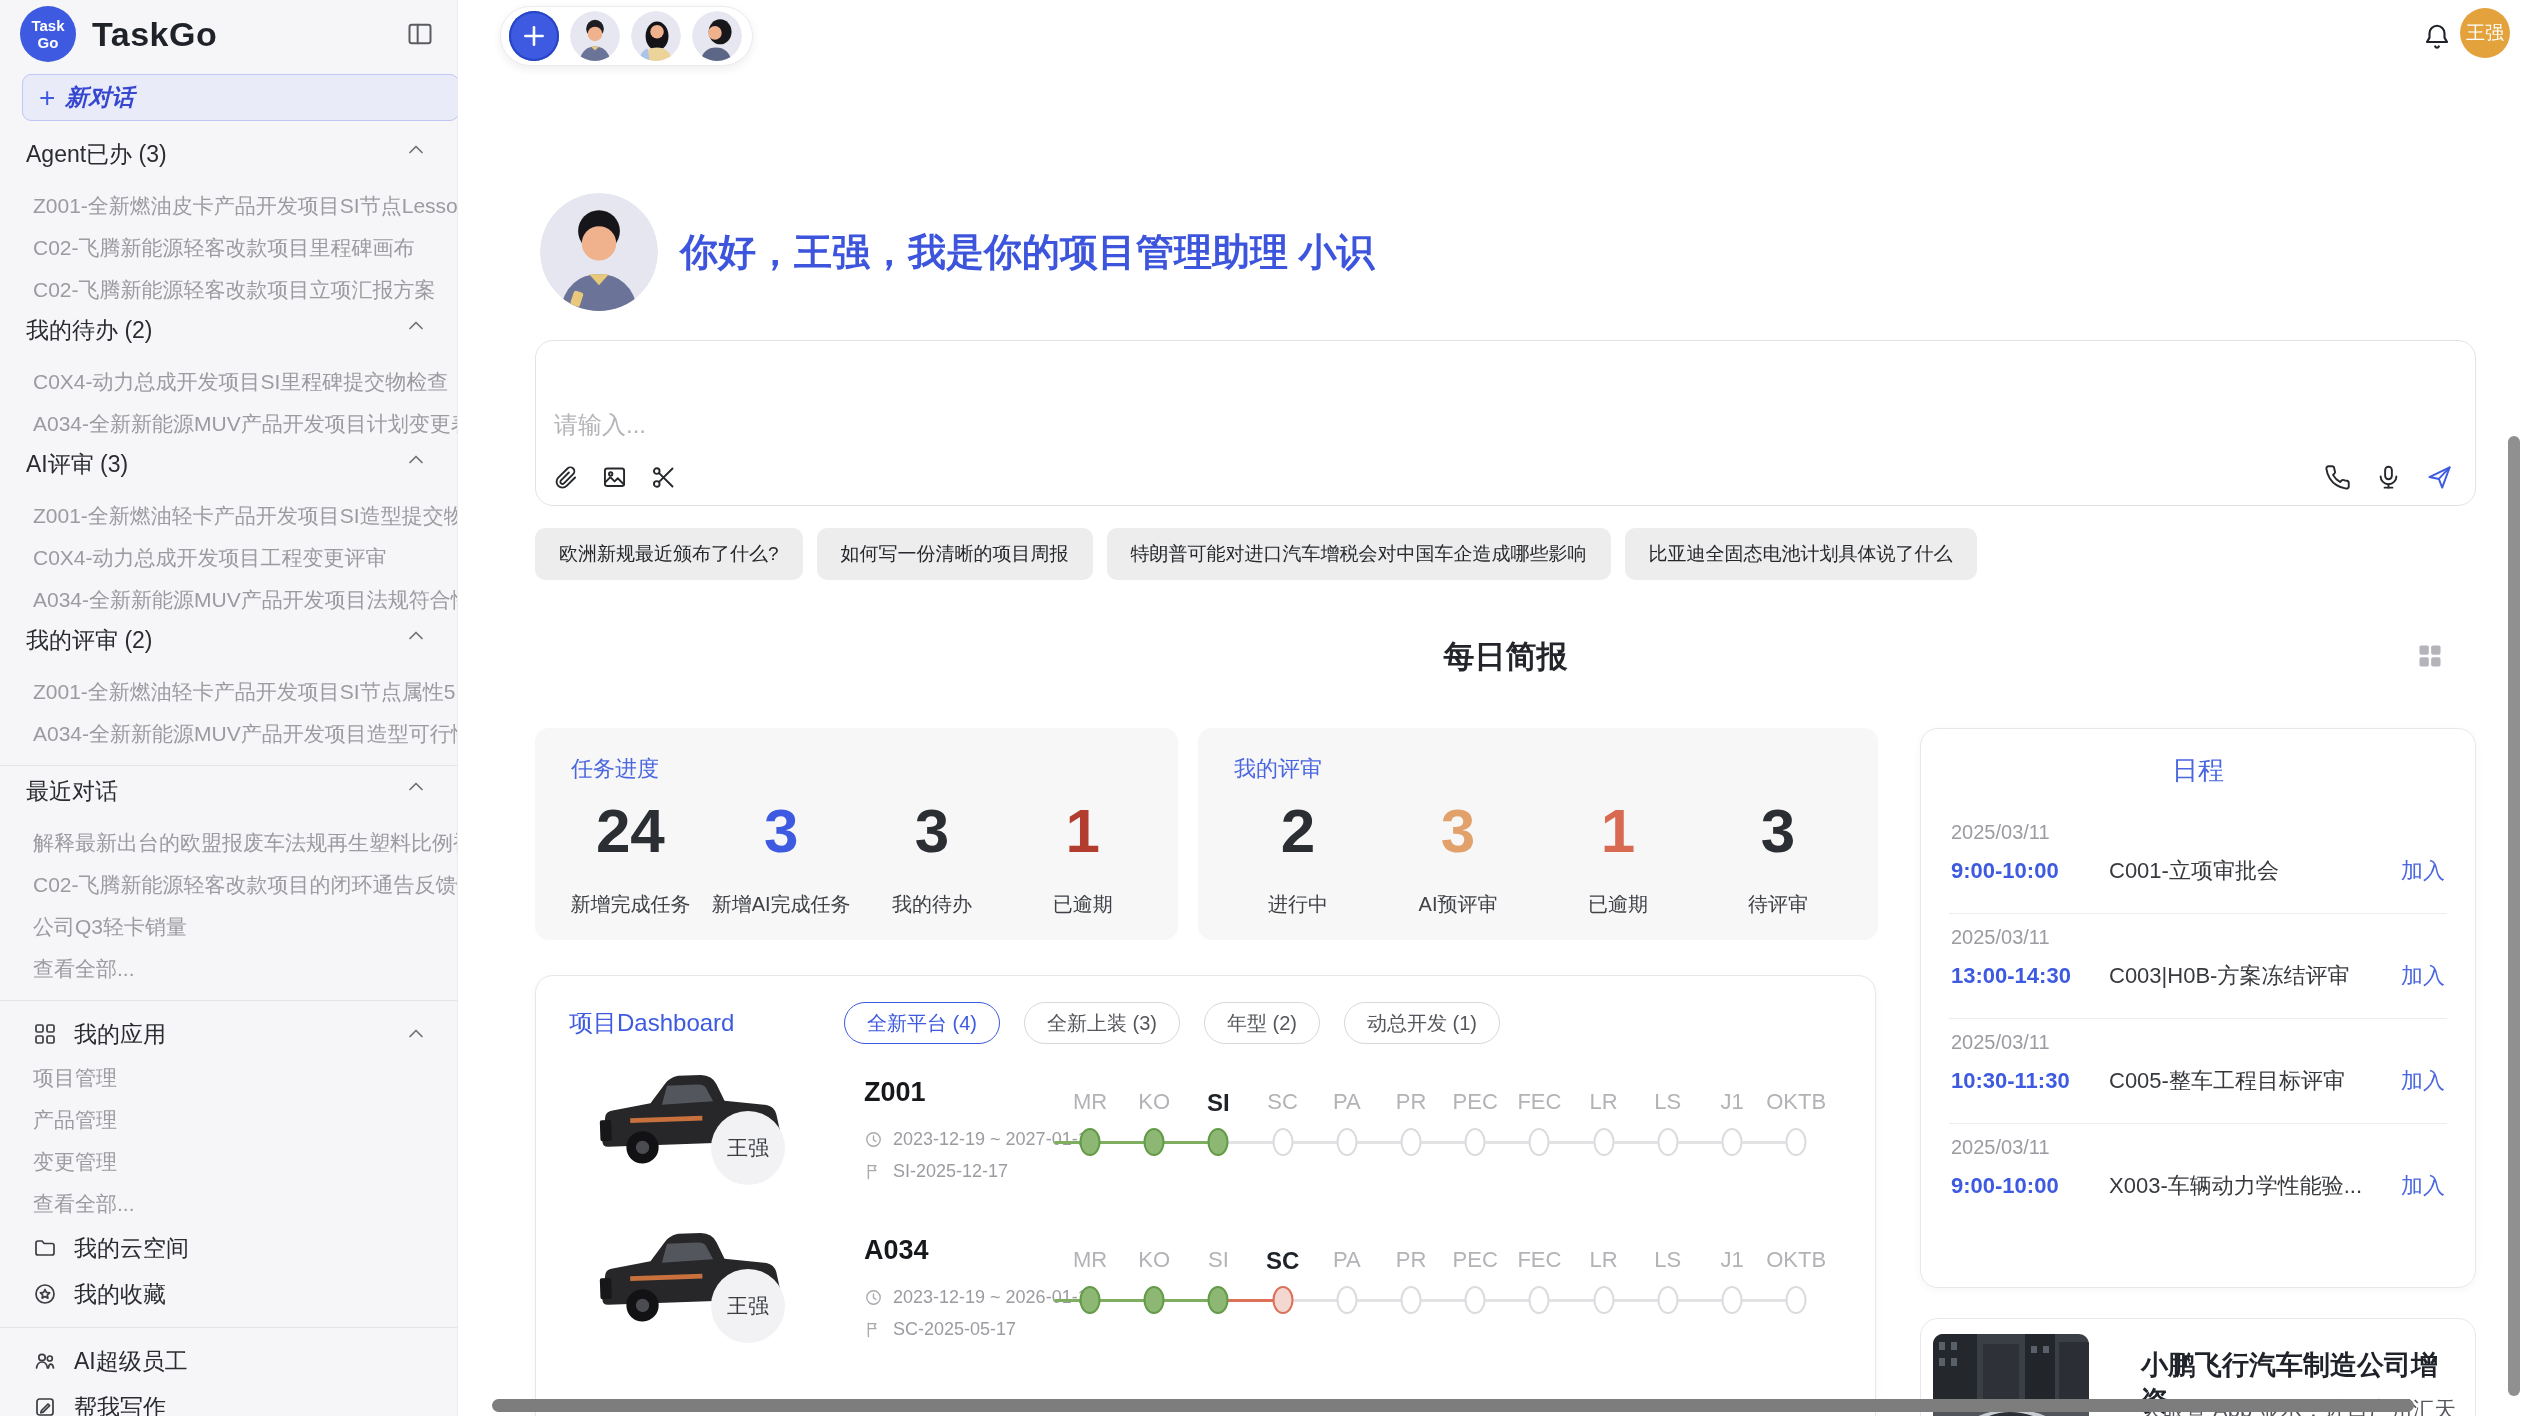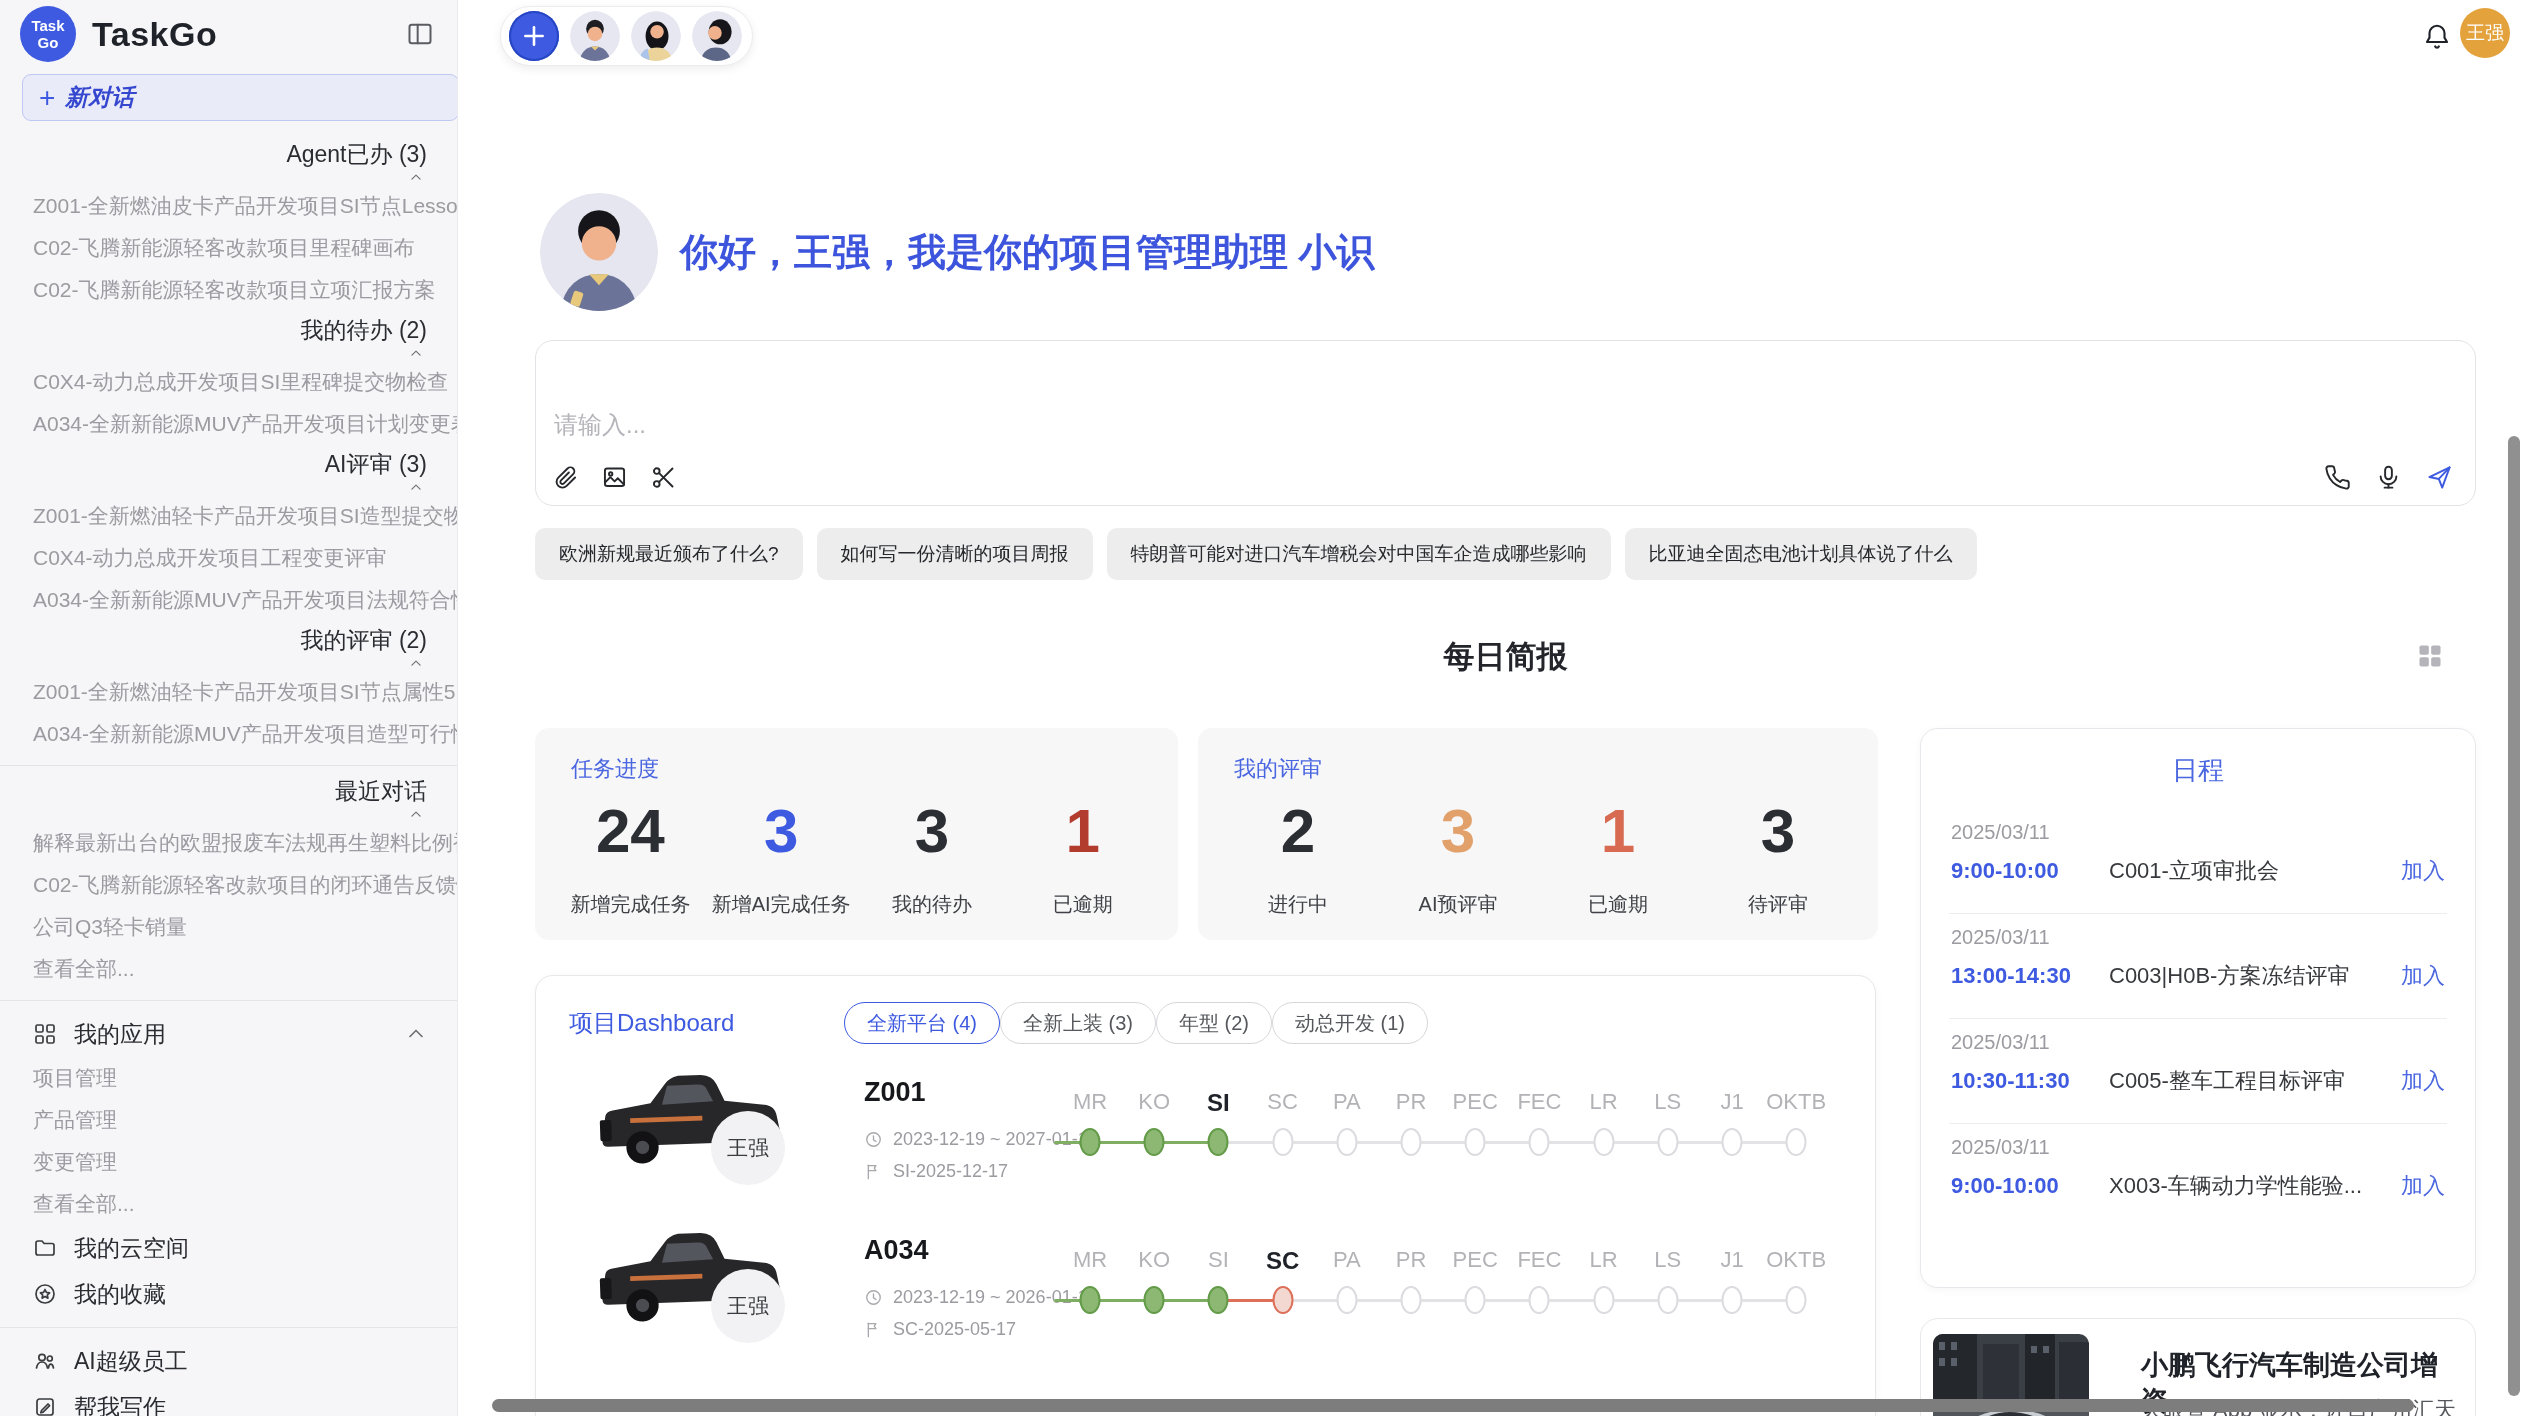--- a/index.html
+++ b/index.html
@@ -10,21 +10,21 @@
   
   .sidebar { position:absolute; left:0; top:0; width:458px; height:1416px; background:#f6f6f8; border-right:1px solid #ebebee; overflow:hidden; }
   .sb-head { display:flex; align-items:center; height:68px; padding:0 20px; }
   .logo-circle { width:56px; height:56px; border-radius:50%; background:#3d5ae0; color:#fff; display:flex; flex-direction:column; align-items:center; justify-content:center; font-size:15px; line-height:17px; font-weight:bold; }
   .app-title { font-size:34px; font-weight:bold; margin-left:16px; letter-spacing:.5px; flex:1; }
   .panel-icon { width:34px; height:28px; color:#5a5c62; }
   .new-chat { margin:6px 0 8px 22px; width:437px; height:47px; border:1px solid #bec8f2; background:#e9ebf9; border-radius:9px; display:flex; align-items:center; padding:0 16px; cursor:pointer; }
   .new-chat .plus { color:#3d5ae0; font-size:28px; font-weight:400; margin-right:10px; line-height:1; }
   .new-chat .nc-label { color:#3546cf; font-size:23px; font-weight:bold;font-style:italic; }
   .sb-scroll { padding:6px 0 0 0; }
-  .sb-sec-head { display:flex; align-items:flex-end; height:46px; padding:0 30px 0 26px; margin-top:4px;flex-direction:column; }
+  .sb-sec-head { display:flex; align-items:flex-start; height:46px; padding:0 30px 0 26px; margin-top:4px; }
   .sb-sec-title { font-size:23px; color:#2a2c31; flex:1; }
   .chev { width:22px; height:22px; color:#707076; }
   .sb-item { height:42px; display:flex; align-items:center; padding:0 26px 0 33px; font-size:21px; color:#9b9ba1; white-space:nowrap; overflow:hidden; text-overflow:ellipsis; cursor:pointer; }
   .sb-div { height:1px; background:#e4e4e8; margin:10px 0; }
   .sb-row-ic { display:flex; align-items:center; height:46px; padding:0 30px 0 33px; font-size:23px; color:#2a2c31; cursor:pointer; }
   .sb-row-ic .ic { width:24px; height:24px; margin-right:17px; color:#3a3c40; flex:none; }
   .sb-row-ic .t { flex:1; }
   .sb-sub { }
   svg.stroke { fill:none; stroke:currentColor; stroke-width:1.7; stroke-linecap:round; stroke-linejoin:round; }
 
@@ -71,21 +71,21 @@
   .sched-row { display:flex; align-items:center; margin-top:12px; }
   .sched-time { width:158px; font-size:22px; font-weight:bold; color:#3d5ae0; }
   .sched-name { flex:1; font-size:22px; color:#37393d; }
   .sched-join { font-size:22px; color:#4a66e0; cursor:pointer; }
   .sched-sep { height:1px; background:#ededef; margin:0 28px; }
   .sched-viewall { position:absolute; left:0; right:0; top:514px; text-align:center; font-size:24px; color:#3d5ae0; cursor:pointer; }
 
   .dash-card { left:57px; top:975px; width:1341px; height:460px; background:#fff; border:1px solid #e7e7ea; border-radius:18px; box-shadow:0 2px 8px rgba(0,0,0,.04); overflow:hidden; }
   .dash-head { position:absolute; left:33px; top:26px; display:flex; align-items:center; }
   .dash-title { font-size:24px; color:#3d5ae0; width:275px; }
-  .dash-tabs { display:flex; gap:0; }
+  .dash-tabs { display:flex; gap:24px; }
   .dtab { height:42px; border-radius:21px; border:1px solid #d8d8dc; background:#fff; color:#55575c; font-size:20px; display:flex; align-items:center; padding:0 22px; cursor:pointer; white-space:nowrap; }
   .dtab.active { border-color:#3d5ae0; color:#3d5ae0; }
   .proj-rows { position:absolute; left:0; top:75px; width:100%; }
   .proj-row { position:relative; height:158px; }
   .truck { position:absolute; left:60px; top:10px; width:190px; height:118px; transform:rotate(-2deg); }
   .owner { position:absolute; left:175px; top:60px; width:74px; height:74px; border-radius:50%; background:#f2f2f4; display:flex; align-items:center; justify-content:center; font-size:21px; color:#3a3c40; }
   .pcode { position:absolute; left:328px; top:26px; font-size:27px; font-weight:bold; color:#17181c; }
   .pmeta { position:absolute; left:328px; display:flex; align-items:center; gap:10px; font-size:18px; color:#9b9ba1; }
   .pmeta svg { width:19px; height:19px; color:#a9a9ad; }
   .m-label { position:absolute; top:38px; transform:translateX(-50%); font-size:22px; color:#b3b3b7; }

